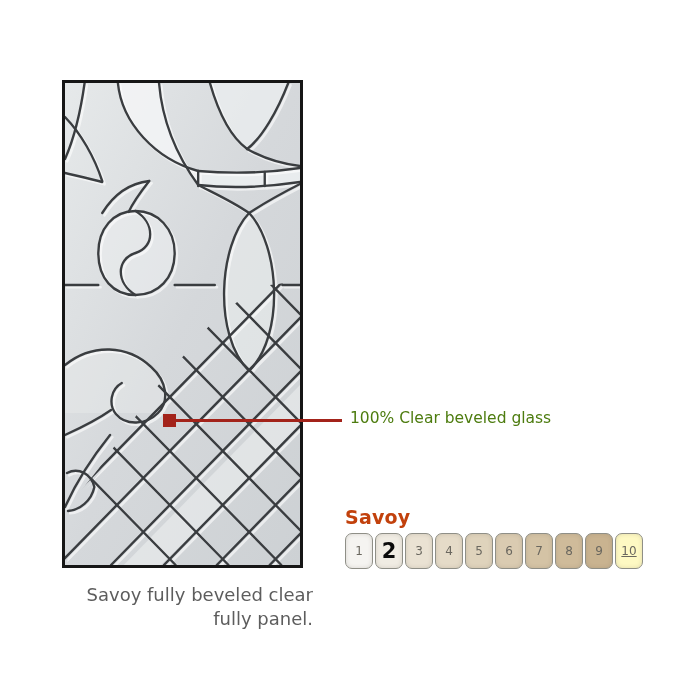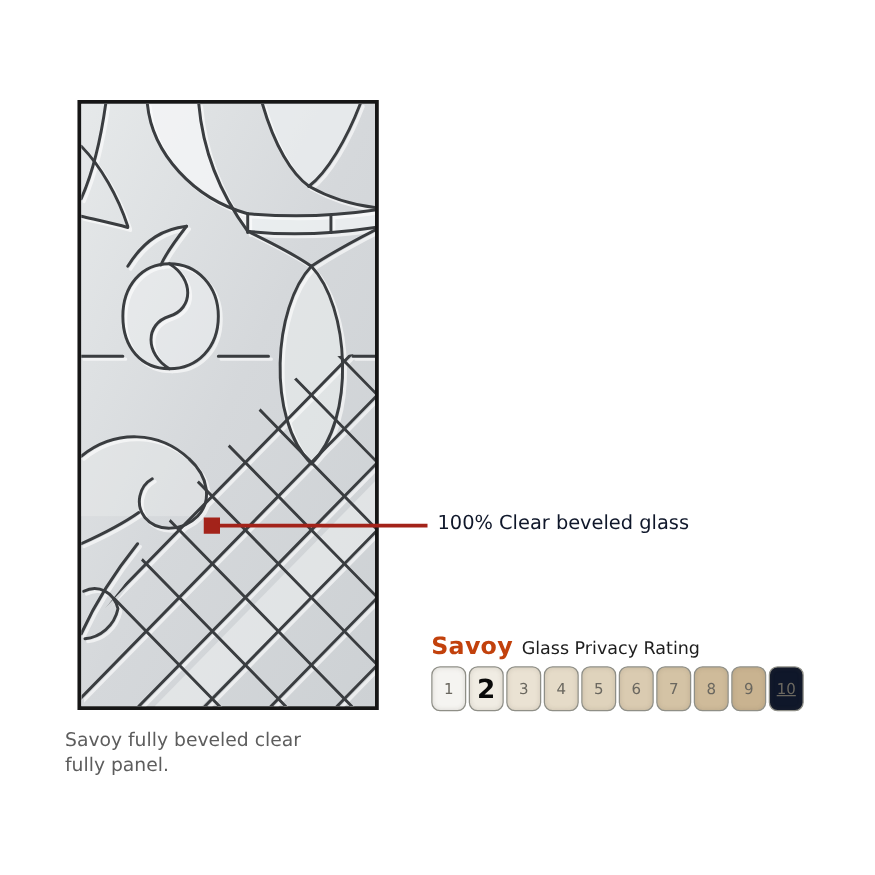--- a/index.html
+++ b/index.html
@@ -4,21 +4,21 @@
 <style>
   html,body{margin:0;padding:0;background:#ffffff;}
   body{font-family:"DejaVu Sans","Liberation Sans",sans-serif;}
   .stage{position:relative;width:700px;height:700px;background:#ffffff;overflow:hidden;}
 
   
   .glass-panel{position:absolute;left:62px;top:80px;width:235px;height:482px;border:3px solid #161616;background:#d7dadc;}
   .glass-panel svg{display:block;width:100%;height:100%;}
 
   
-  .panel-caption{position:absolute;left:52px;top:583px;width:261px;text-align:left;color:#5d5d5d;font-size:15px;line-height:1.32;}
+  .panel-caption{position:absolute;left:52px;top:583px;width:261px;text-align:right;color:#5d5d5d;font-size:18px;line-height:1.32;}
 
   
   .callout-marker{position:absolute;left:163px;top:414px;width:13px;height:13px;background:#a3231a;}
   .callout-line{position:absolute;left:175px;top:419px;width:167px;height:3px;background:#a3231a;}
   .callout-label{position:absolute;left:350px;top:409px;font-size:15.5px;color:#877170;white-space:nowrap;}
 
   
   .rating-header{position:absolute;left:345px;top:506px;display:flex;align-items:baseline;white-space:nowrap;}
   .rating-product{font-size:19px;font-weight:bold;color:#c2410c;letter-spacing:.2px;}
   .rating-title{font-size:14px;color:#1d1d1d;margin-left:7px;}
@@ -118,33 +118,32 @@
     </svg>
   </div>
 
   <div class="panel-caption">
     <div>Savoy fully beveled clear</div>
     <div>fully panel.</div>
   </div>
 
   <div class="callout-marker" style="background: rgb(163, 35, 26);"></div>
   <div class="callout-line" style="background: rgb(163, 35, 26);"></div>
-  <div class="callout-label" style="color: #0f172a; text-align: right;">100% Clear beveled glass</div>
+  <div class="callout-label" style="color: #4d7c0f; text-align: right;">100% Clear beveled glass</div>
 
   <div class="rating-header">
     <span class="rating-product">Savoy</span>
-    <span class="rating-title">Glass Privacy Rating</span>
   </div>
 
   <div class="rating-scale">
     <div class="rating-box" style="background: rgb(245, 244, 241);">1</div>
     <div class="rating-box selected" style="background: rgb(240, 236, 227);">2</div>
     <div class="rating-box" style="background: rgb(234, 226, 211);">3</div>
     <div class="rating-box" style="background: rgb(229, 219, 200);">4</div>
     <div class="rating-box" style="background: rgb(223, 211, 188);">5</div>
     <div class="rating-box" style="background: rgb(218, 203, 177);">6</div>
     <div class="rating-box" style="background: rgb(212, 195, 165);">7</div>
     <div class="rating-box" style="background: rgb(207, 187, 154);">8</div>
     <div class="rating-box" style="background: rgb(201, 179, 144);">9</div>
-    <div class="rating-box" style="background: #0f172a; text-decoration: underline;">10</div>
+    <div class="rating-box" style="background: #fef9c3; text-decoration: underline;">10</div>
   </div>
 
 </div>
 
 </body></html>

